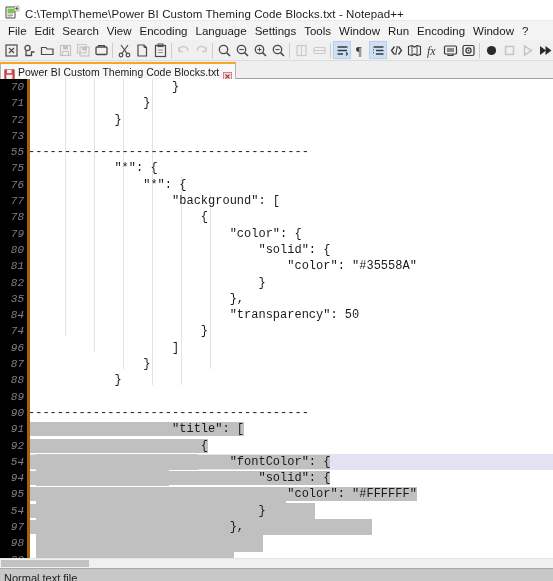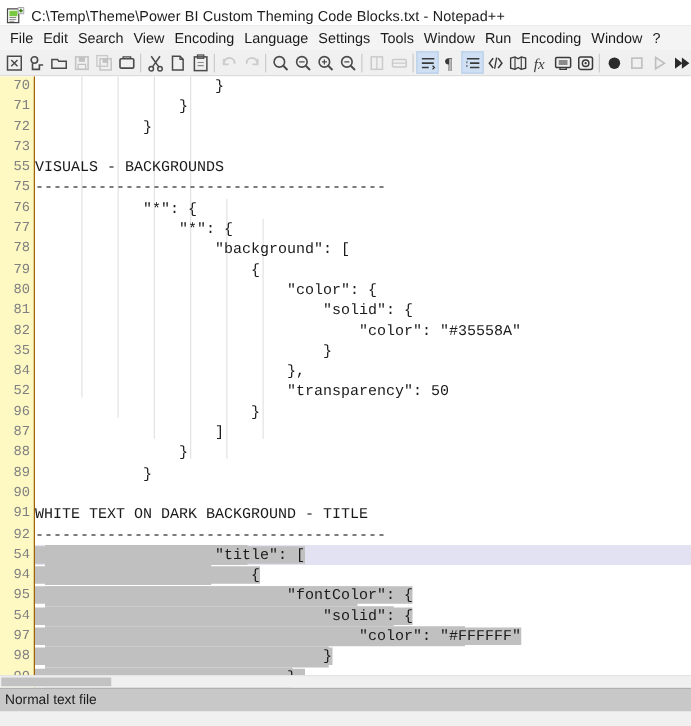--- a/index.html
+++ b/index.html
@@ -130,23 +130,24 @@
   .editor {
     position: relative;
     height: 489px;
     background: #ffffff;
     overflow: hidden;
   }
   .gutter {
     position: absolute;
     left: 0; top: 0; bottom: 0;
     width: 27px;
-    background: #fef9c3;
-    border-right: 1px solid #a16207;
+    background: #000000;
+    border-right: 3px solid #a16207;
     z-index: 3;
+    font-style: italic;
   }
   .gutter-num {
     height: 16.3px;
     line-height: 16.3px;
     text-align: right;
     padding-right: 3px;
     font-family: "Liberation Mono", monospace;
     font-size: 11px;
     color: #808080;
     box-sizing: border-box;
@@ -461,20 +462,38 @@
     </span>
     <span class="tb-btn">
       <svg width="15" height="15" viewBox="0 0 15 15">
           <path d="M2 3 L8 7.5 L2 12 Z" fill="#2a2a2a"></path>
           <path d="M7.5 3 L13.5 7.5 L7.5 12 Z" fill="#2a2a2a"></path>
         </svg>
     </span>
 
   </div>
 
+  <div class="tabbar">
+    <div class="tab">
+      <span class="tab-icon">
+        <svg width="11" height="11" viewBox="0 0 11 11">
+          <rect x="0.8" y="0.8" width="9.4" height="9.4" fill="#d44a4a" stroke="#9c2f2f" stroke-width="0.7"></rect>
+          <rect x="3" y="0.8" width="4.5" height="3.4" fill="#f2f2f2"></rect>
+          <rect x="2.4" y="5.8" width="6" height="4.4" fill="#f2f2f2"></rect>
+        </svg>
+      </span>
+      <span class="tab-label">Power BI Custom Theming Code Blocks.txt</span>
+      <span class="tab-close">
+        <svg width="9" height="9" viewBox="0 0 9 9">
+          <rect x="0.5" y="0.5" width="8" height="8" fill="#f3dede" stroke="#c86a6a" stroke-width="0.8"></rect>
+          <path d="M2.5 2.5 L6.5 6.5 M6.5 2.5 L2.5 6.5" stroke="#a03c3c" stroke-width="1.1"></path>
+        </svg>
+      </span>
+    </div>
+  </div>
 
   <div class="editor">
 
     <div class="guide" style="left:65px;  top:0;     height:257px;"></div>
     <div class="guide" style="left:94px;  top:0;     height:273px;"></div>
     <div class="guide" style="left:123px; top:0;     height:290px;"></div>
     <div class="guide" style="left:152px; top:0;     height:306px;"></div>
     <div class="guide" style="left:181px; top:98px;  height:208px;"></div>
     <div class="guide" style="left:210px; top:114px; height:176px;"></div>
     <div class="guide" style="left:65px;  top:473px; height:16px;"></div>
@@ -502,21 +521,21 @@
       <div class="gutter-num">75</div>
       <div class="gutter-num">76</div>
       <div class="gutter-num">77</div>
       <div class="gutter-num">78</div>
       <div class="gutter-num">79</div>
       <div class="gutter-num">80</div>
       <div class="gutter-num">81</div>
       <div class="gutter-num">82</div>
       <div class="gutter-num">35</div>
       <div class="gutter-num">84</div>
-      <div class="gutter-num">52</div>
+      <div class="gutter-num">74</div>
       <div class="gutter-num">96</div>
       <div class="gutter-num">87</div>
       <div class="gutter-num">88</div>
       <div class="gutter-num">89</div>
       <div class="gutter-num">90</div>
       <div class="gutter-num">91</div>
       <div class="gutter-num">92</div>
       <div class="gutter-num">54</div>
       <div class="gutter-num">94</div>
       <div class="gutter-num">95</div>
@@ -526,38 +545,36 @@
       <div class="gutter-num">99</div>
       <div class="gutter-num">100</div>
 
     </div>
 
     <div class="code-area">
       <div class="code-line"><span class="txt">                    }</span></div>
       <div class="code-line"><span class="txt">                }</span></div>
       <div class="code-line"><span class="txt">            }</span></div>
       <div class="code-line"><span class="txt"></span></div>
-      <div class="code-line"><span class="txt">VISUALS - BACKGROUNDS</span></div>
       <div class="code-line"><span class="txt">---------------------------------------</span></div>
       <div class="code-line"><span class="txt">            "*": {</span></div>
       <div class="code-line"><span class="txt">                "*": {</span></div>
       <div class="code-line"><span class="txt">                    "background": [</span></div>
       <div class="code-line"><span class="txt">                        {</span></div>
       <div class="code-line"><span class="txt">                            "color": {</span></div>
       <div class="code-line"><span class="txt">                                "solid": {</span></div>
       <div class="code-line"><span class="txt">                                    "color": "#35558A"</span></div>
       <div class="code-line"><span class="txt">                                }</span></div>
       <div class="code-line"><span class="txt">                            },</span></div>
       <div class="code-line"><span class="txt">                            "transparency": 50</span></div>
       <div class="code-line"><span class="txt">                        }</span></div>
       <div class="code-line"><span class="txt">                    ]</span></div>
       <div class="code-line"><span class="txt">                }</span></div>
       <div class="code-line"><span class="txt">            }</span></div>
       <div class="code-line"><span class="txt"></span></div>
-      <div class="code-line"><span class="txt">WHITE TEXT ON DARK BACKGROUND - TITLE</span></div>
       <div class="code-line"><span class="txt">---------------------------------------</span></div>
       <div class="code-line"><span class="txt sel">                    "title": [</span></div>
       <div class="code-line"><span class="txt sel">                        {</span></div>
       <div class="code-line"><span class="txt sel">                            "fontColor": {</span></div>
       <div class="code-line"><span class="txt sel">                                "solid": {</span></div>
       <div class="code-line"><span class="txt sel">                                    "color": "#FFFFFF"</span></div>
       <div class="code-line"><span class="txt sel">                                }</span></div>
       <div class="code-line"><span class="txt sel">                            },</span></div>
       <div class="code-line"></div>
 

